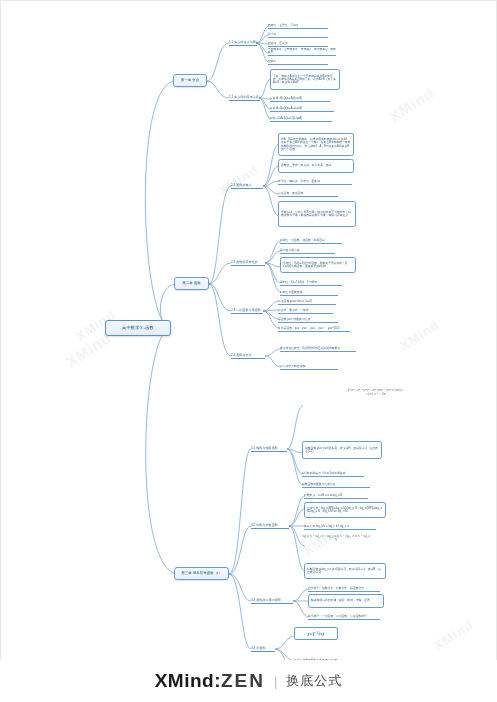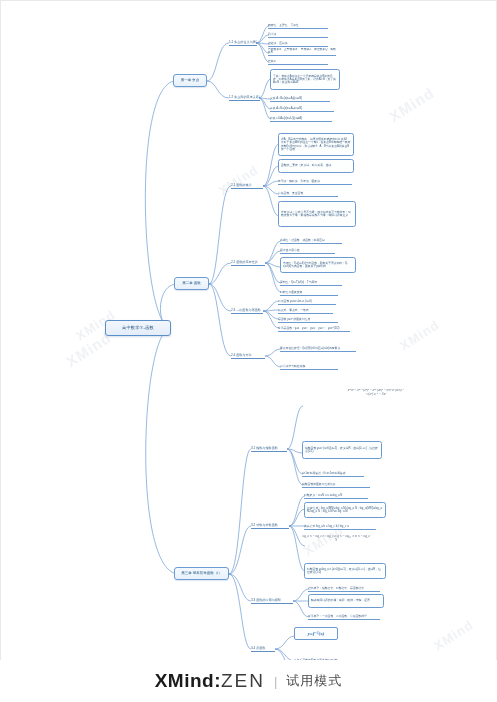--- a/index.html
+++ b/index.html
@@ -111,21 +111,21 @@
     background:#fbfdff;
     display:flex;align-items:center;justify-content:center;
   }
   
   #footer{
     position:absolute;left:0;bottom:0;width:497px;height:42px;
     display:flex;align-items:center;justify-content:center;
     background:#ffffff;
   }
   .fx{font-size:19px;font-weight:bold;color:#1b1b1b;letter-spacing:.5px;}
-  .fz{font-size:19px;font-weight:400;color:#3c3c3c;letter-spacing:2px;}
+  .fz{font-size:19px;font-weight:700;color:#3c3c3c;letter-spacing:2px;}
   .fsep{font-size:13px;color:#b9b9b9;margin:0 9px;}
   .fmode{font-size:13px;color:#4a4a4a;letter-spacing:1px;}
 </style>
 </head>
 <body>
 
 <div id="canvas">
 
   <div class="wm big" style="left:62px;top:355px;">XMind</div>
   <div class="wm" style="left:72px;top:330px;">XMind</div>
@@ -286,14 +286,14 @@
   <div class="node leaf-line" style="left:293px;top:655px;width:56px;height:8px;">互为反函数的图象关于直线y=x对称</div>
   <div class="node leaf-line" style="left:293px;top:665px;width:56px;height:8px;">指数函数与对数函数互为反函数</div>
 
 </div>
 
 <div id="footer">
   <span class="fx">XMind</span>
     <span class="fx">:</span>
     <span class="fz">ZEN</span>
   <span class="fsep">|</span>
-  <span class="fmode">试用模式</span>
+  <span class="fmode">换底公式</span>
 </div>
 
 </body></html>

